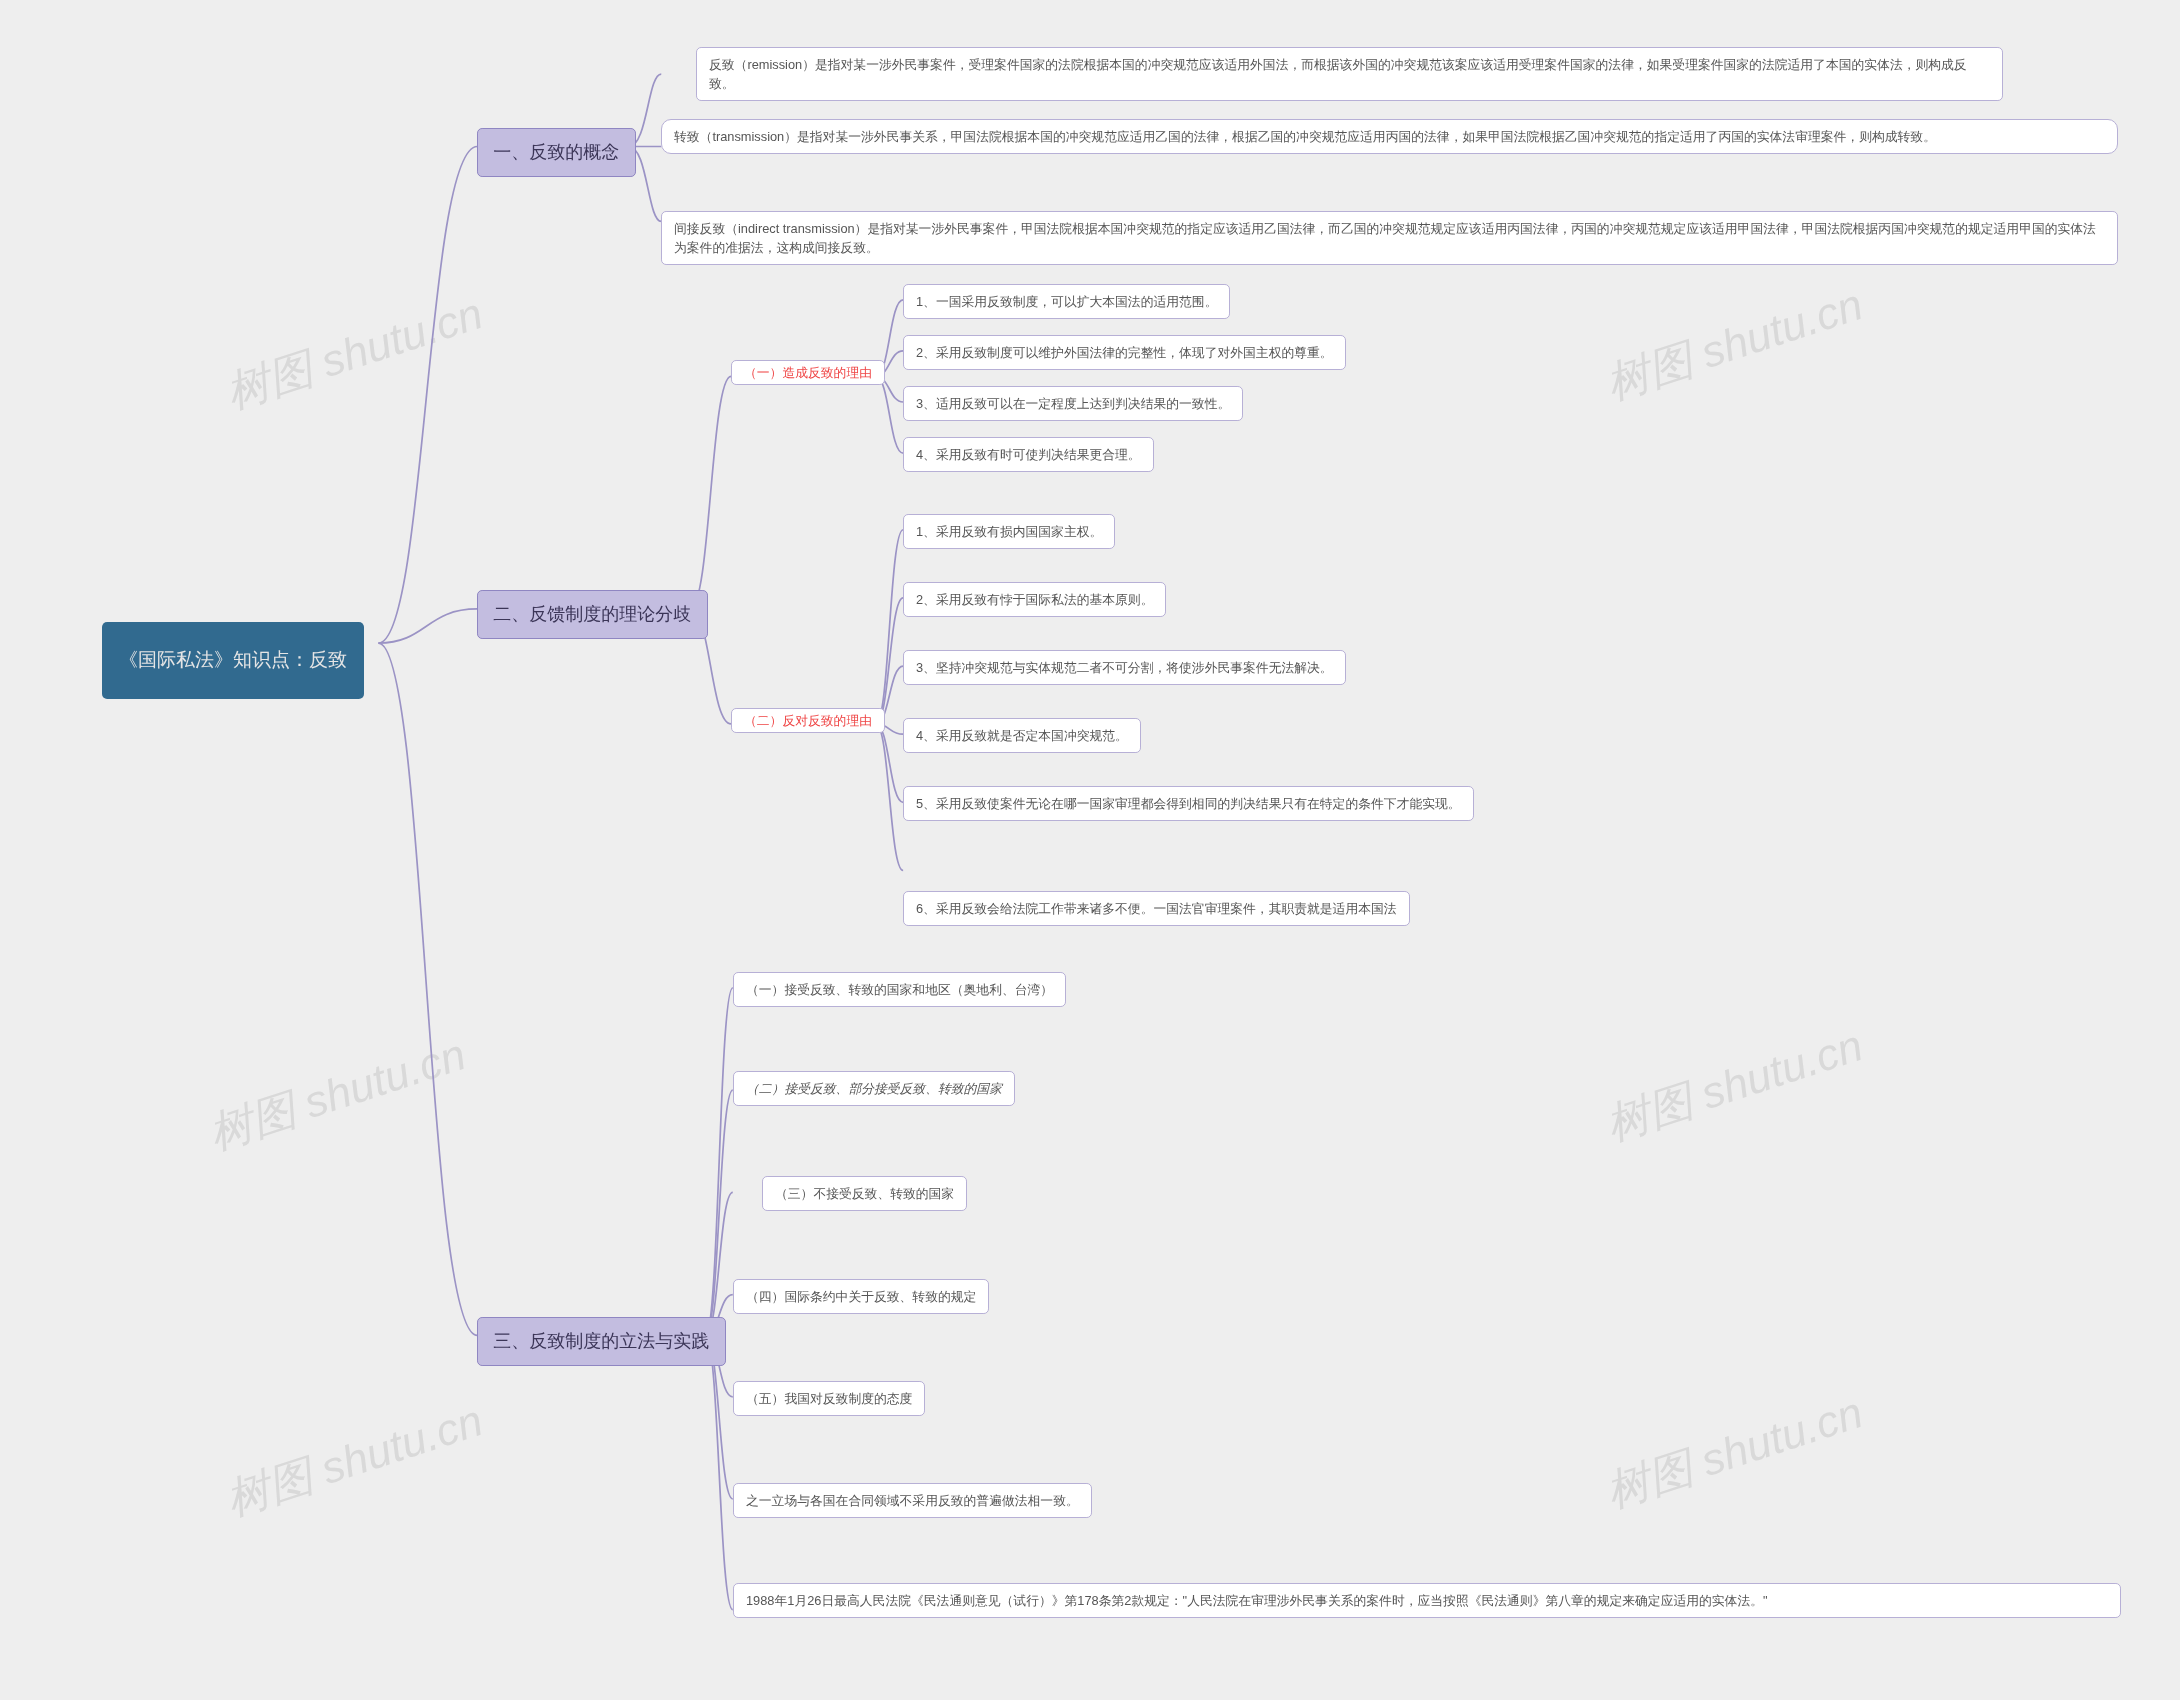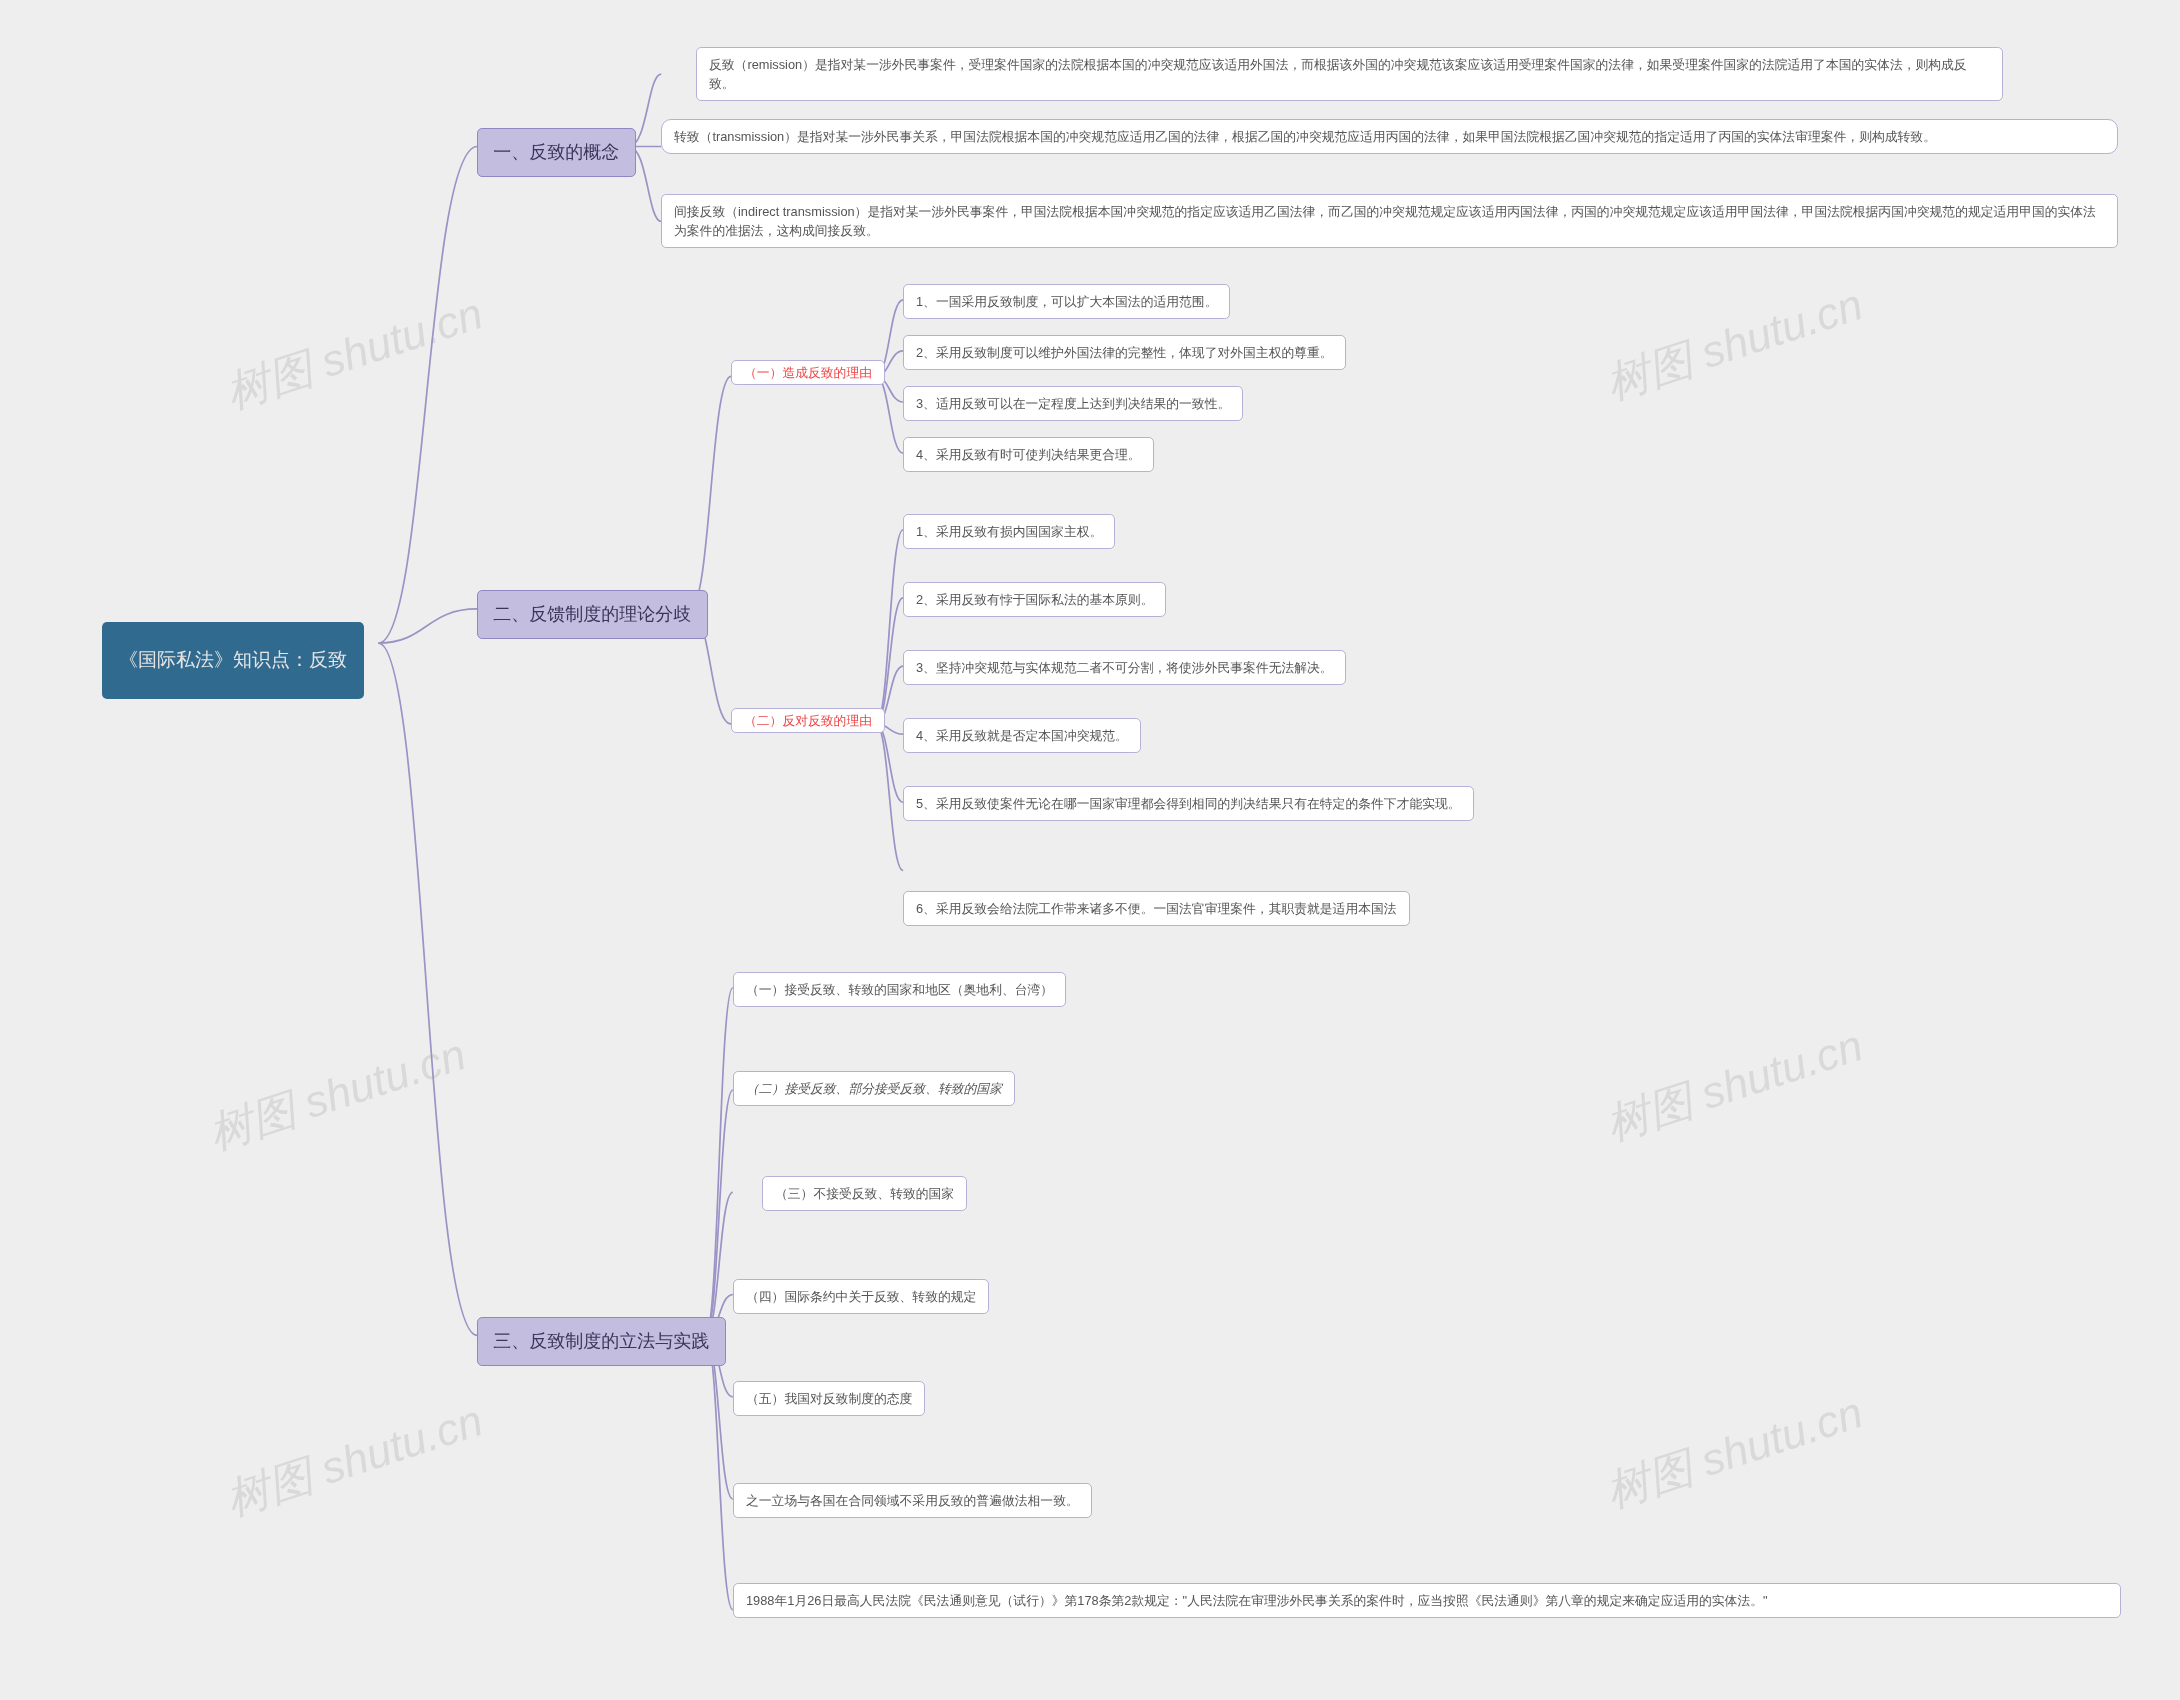--- a/index.html
+++ b/index.html
@@ -117,21 +117,21 @@
 
 <div class="node branch" style="top:128px; left:477px;">
   <span>一、反致的概念</span>
 </div>
 <div class="node leaf wide" style="top:47px; left:661px; width:1307px;margin-left:35px;">
   <span>反致（remission）是指对某一涉外民事案件，受理案件国家的法院根据本国的冲突规范应该适用外国法，而根据该外国的冲突规范该案应该适用受理案件国家的法律，如果受理案件国家的法院适用了本国的实体法，则构成反致。</span>
 </div>
 <div class="node leaf wide" style="top:119px; left:661px; width:1457px;border-radius:10px;">
   <span>转致（transmission）是指对某一涉外民事关系，甲国法院根据本国的冲突规范应适用乙国的法律，根据乙国的冲突规范应适用丙国的法律，如果甲国法院根据乙国冲突规范的指定适用了丙国的实体法审理案件，则构成转致。</span>
 </div>
-<div class="node leaf wide" style="top:194px; left:661px; width:1457px;">
+<div class="node leaf wide" style="top:211px; left:661px; width:1457px;">
   <span>间接反致（indirect transmission）是指对某一涉外民事案件，甲国法院根据本国冲突规范的指定应该适用乙国法律，而乙国的冲突规范规定应该适用丙国法律，丙国的冲突规范规定应该适用甲国法律，甲国法院根据丙国冲突规范的规定适用甲国的实体法为案件的准据法，这构成间接反致。</span>
 </div>
 
 <div class="node branch" style="top:590px; left:477px;">
   <span>二、反馈制度的理论分歧</span>
 </div>
 
 <div class="node sub" style="top:360px; left:731px;">
   <span>（一）造成反致的理由</span>
 </div>

